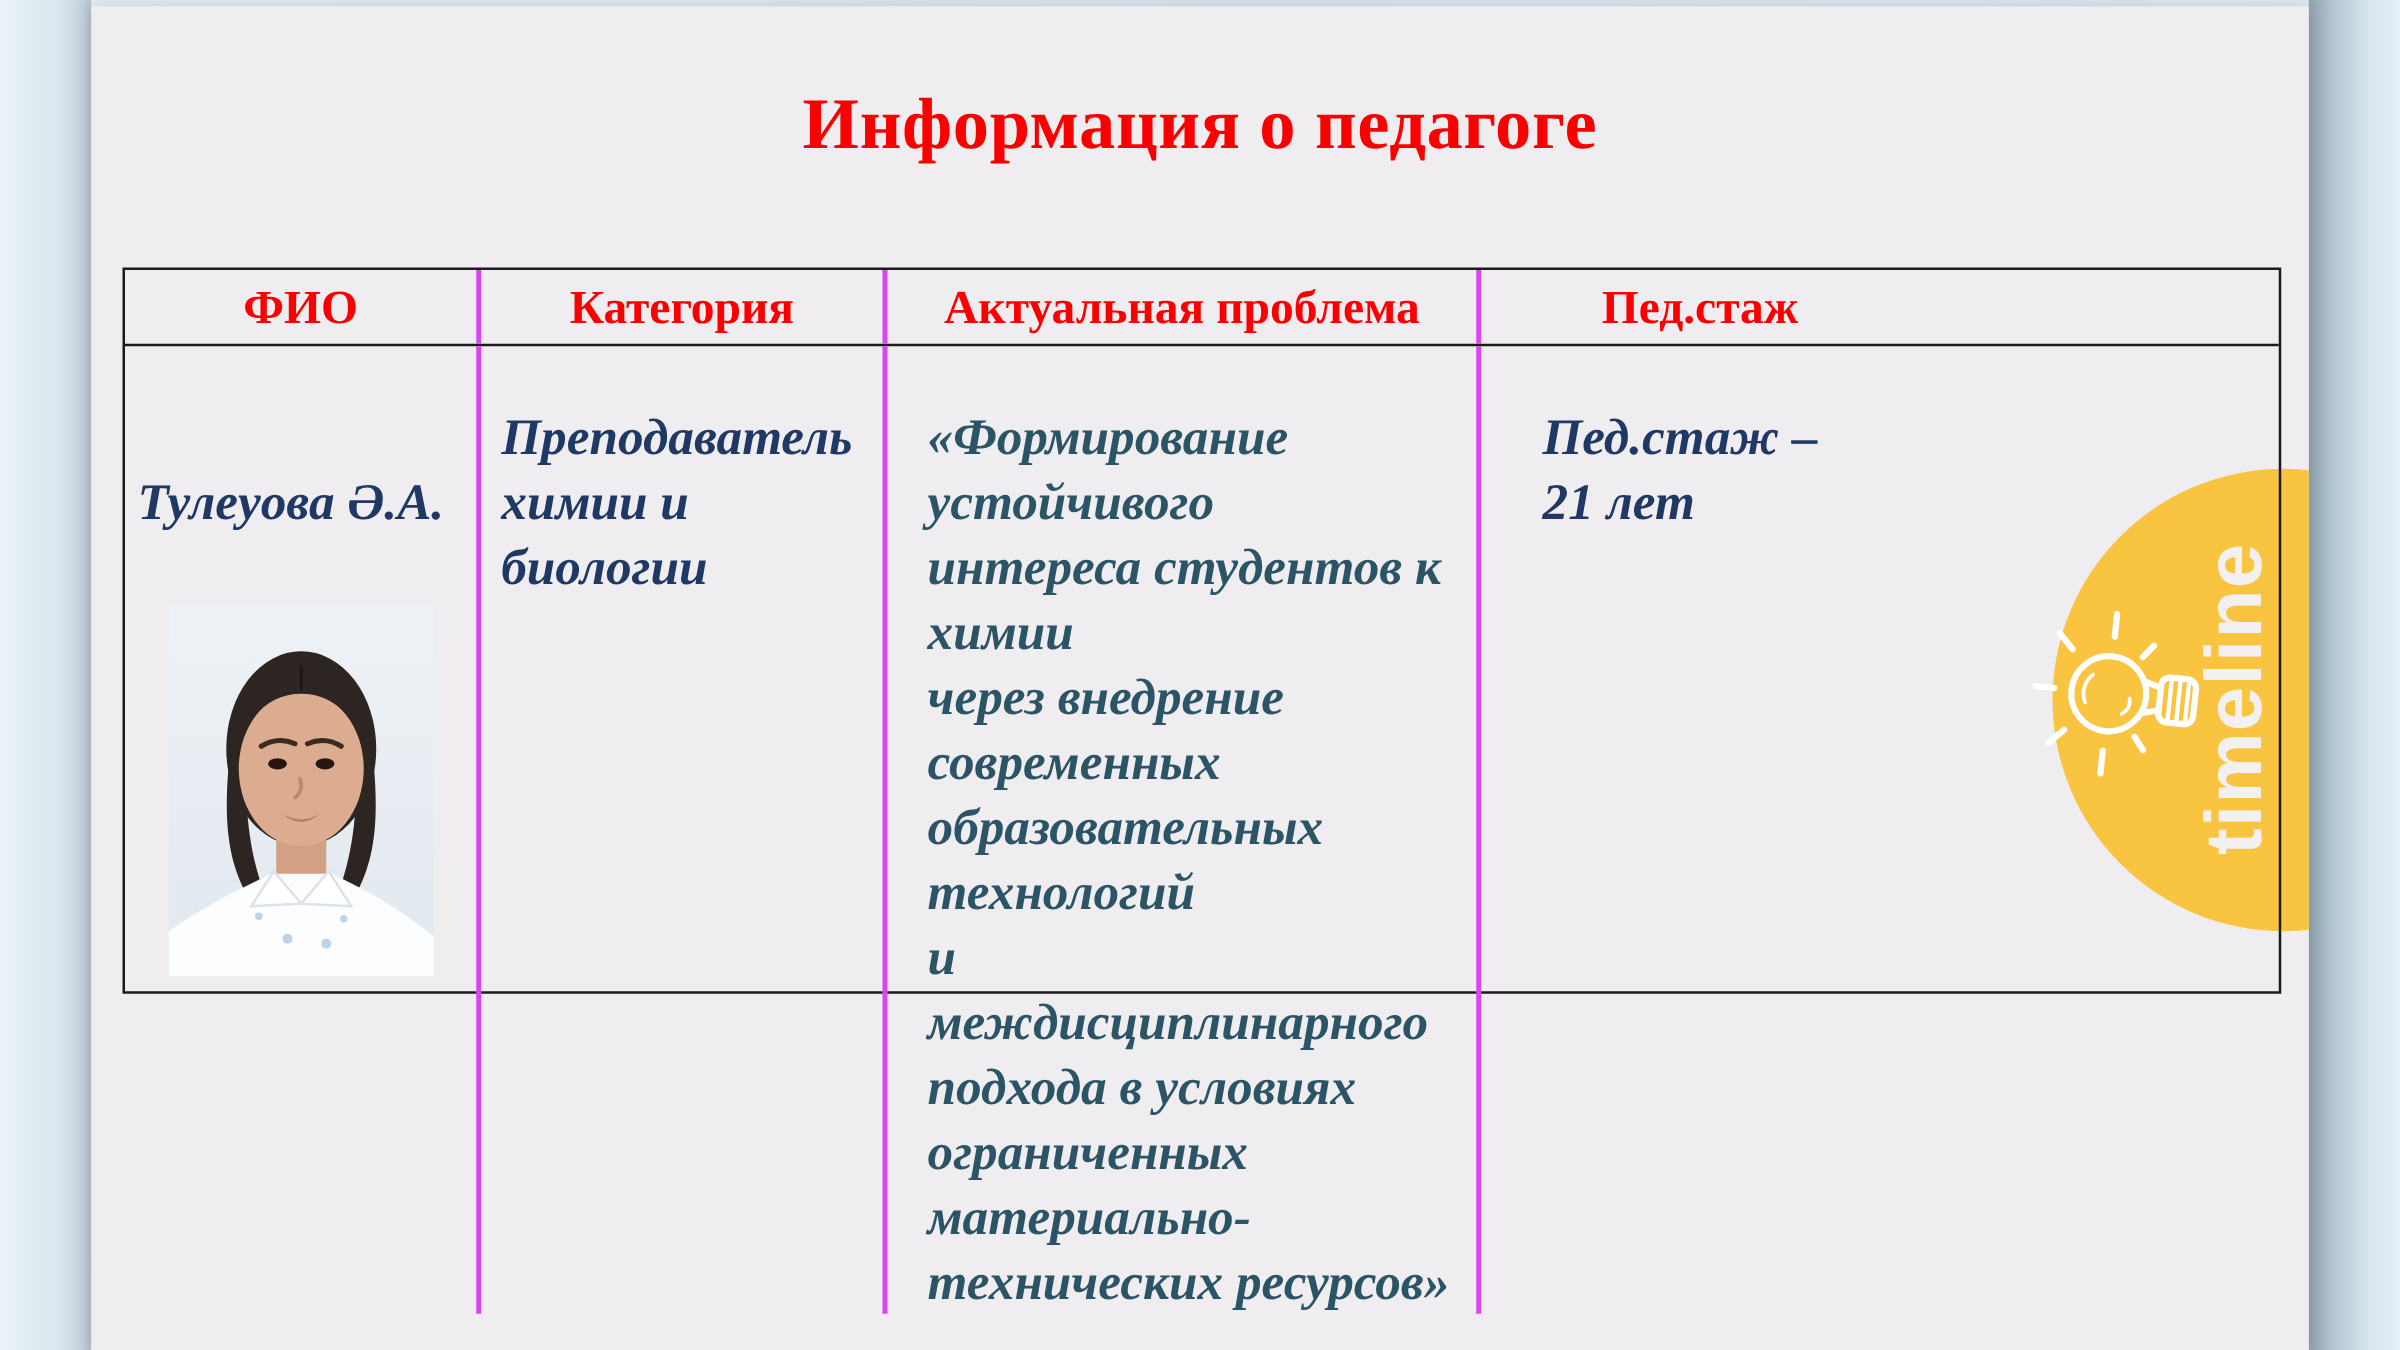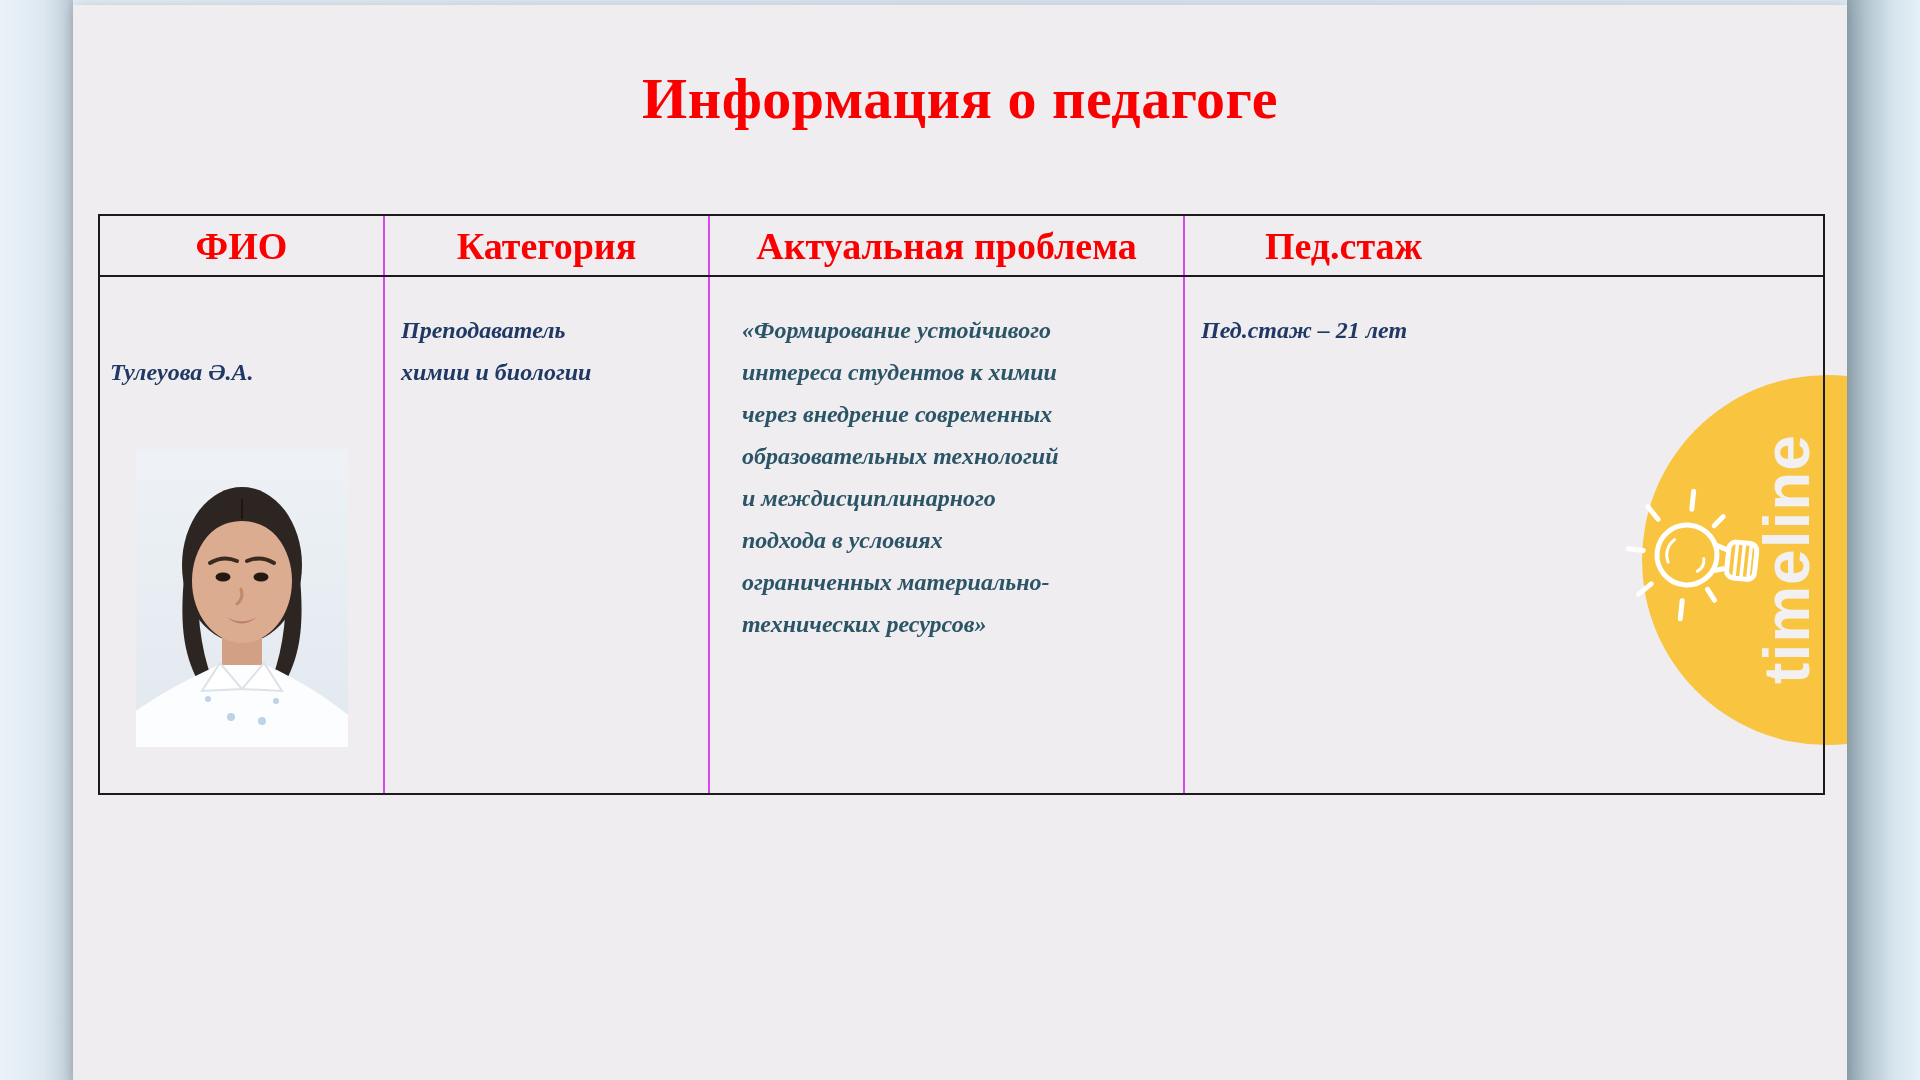--- a/index.html
+++ b/index.html
@@ -43,30 +43,30 @@
   .bulb { position:absolute; left:1552px; top:466px; z-index:2; }
 
   
   .info-table {
     position:absolute; left:25px; top:209px; width:1727px; height:581px;
     border:2px solid #1b1b1b; z-index:3; background:transparent;
   }
   .trow { display:grid; grid-template-columns:285px 325px 475px 317px 321px; }
   .thead { height:61px; border-bottom:2px solid #1b1b1b; }
   .tbody { height:516px; }
-  .cell { border-right:2px solid #d946ef; }
-  .cell:last-child { border-right:none; }
+  .cell { border-right:4px solid #d946ef; }
+  .cell:last-child { border-right:none;margin-left:33px; }
   .hcell {
     display:flex; align-items:center; justify-content:center;
     font-size:38px; font-weight:bold; color:#fb0000;
   }
   .bcell {
-    padding:32px 14px 0 16px;
-    font-size:24px; font-weight:bold; font-style:italic;
-    line-height:42px; color:#1f3864; white-space:pre-line;
+    padding:46px 14px 0 16px;
+    font-size:41px; font-weight:bold; font-style:italic;
+    line-height:52px; color:#1f3864; white-space:pre-line;
   }
   .bcell.center { text-align:left; padding-left:10px; padding-right:10px; }
   .bcell.problem { color:#2b5566;margin-left:16px; }
   .photo-wrap { margin-top:56px; display:flex; justify-content:center; }
 </style>
 </head>
 <body>
 
 <div class="bg-strip bg-left"></div>
 <div class="bg-strip bg-right"></div>

